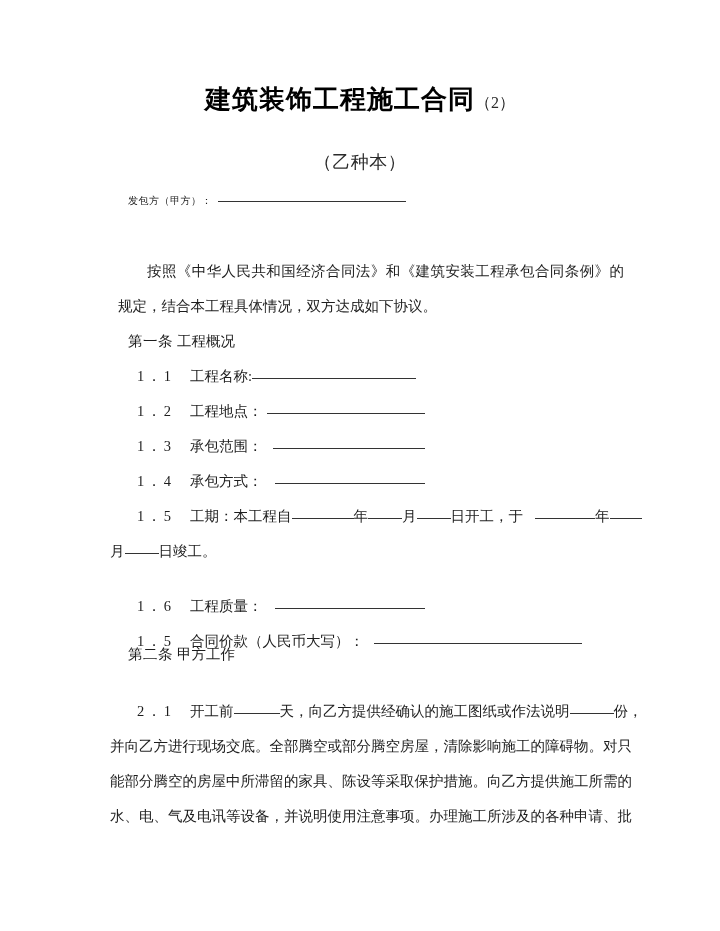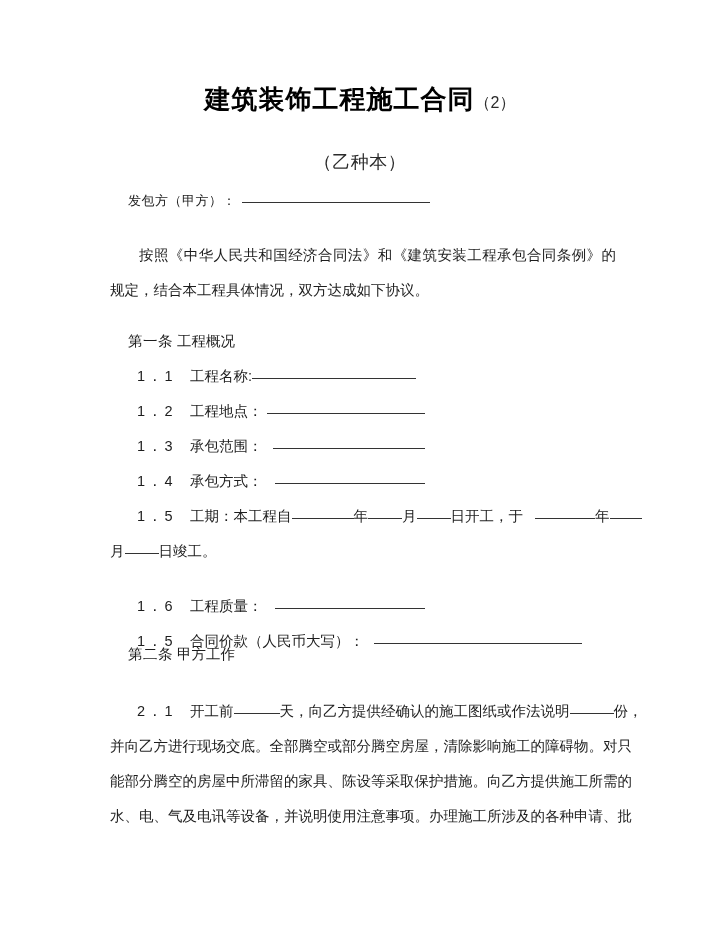--- a/index.html
+++ b/index.html
@@ -16,20 +16,21 @@
     overflow: hidden;
   }
 
   .page {
     position: absolute;
     left: 0;
     top: 0;
     width: 720px;
     height: 931px;
     background: #ffffff;
+    font-family: Liberation Serif, serif;
   }
 
   
   .doc-title {
     position: absolute;
     left: 0;
     top: 82px;
     width: 720px;
     text-align: center;
     white-space: nowrap;
@@ -70,21 +71,21 @@
     text-justify: inter-ideograph;
   }
   .indent {
     text-indent: 2em;
   }
 
   
   .party-line {
     position: absolute;
     left: 128px;
-    font-size: 13px;
+    font-size: 10px;
     line-height: 35px;
     color: #1d1d1d;
     white-space: nowrap;
   }
   .party-line .label { letter-spacing: 0.5px; }
 
   
   .rule {
     display: inline-block;
     border-bottom: 1px solid #333333;
@@ -142,21 +143,21 @@
     <span class="title-main">建筑装饰工程施工合同</span><span class="title-suffix">（2）</span>
   </div>
 
   <div class="doc-subtitle">（乙种本）</div>
 
   <div class="party-line" style="top:183px;">
     <span class="label">发包方（甲方）：</span><span class="rule" style="width:188px; margin-left:6px;"></span>
   </div>
 
 
-  <div class="body-block indent" style="top:238px;">按照《中华人民共和国经济合同法》和《建筑安装工程承包合同条例》的规定，结合本工程具体情况，双方达成如下协议。</div>
+  <div class="body-block indent" style="top:254px;margin-left:8px;">按照《中华人民共和国经济合同法》和《建筑安装工程承包合同条例》的规定，结合本工程具体情况，双方达成如下协议。</div>
 
   <div class="section-head" style="top:324px;">
     <span class="sec-num">第一条</span><span class="sec-title">工程概况</span>
   </div>
 
   <div class="clause" style="left:137px; top:359px; width:470px;">
     <span class="num">1．1</span>
     <span class="txt"><span>工程名称:</span><span class="rule" style="width:164px;"></span></span>
   </div>
 

